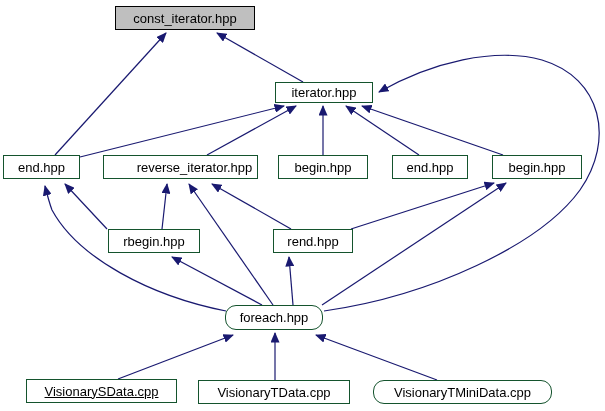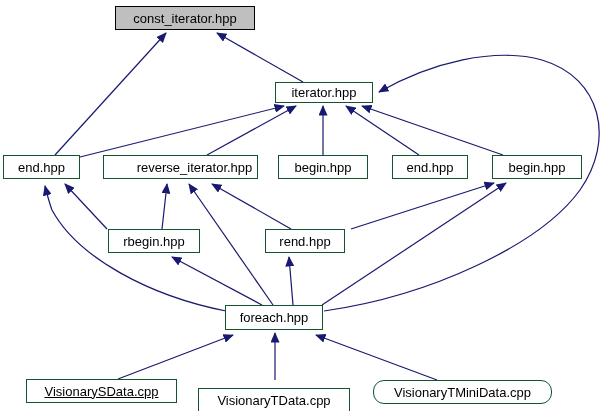--- a/index.html
+++ b/index.html
@@ -66,29 +66,29 @@
       </div>
       <div class="node" style="left: 392px; top: 155px; width: 76px; height: 24px;">
         <span>end.hpp</span>
       </div>
       <div class="node" style="left: 492px; top: 155px; width: 90px; height: 24px;">
         <span>begin.hpp</span>
       </div>
       <div class="node" style="left: 108px; top: 229px; width: 92px; height: 24px;">
         <span>rbegin.hpp</span>
       </div>
-      <div class="node" style="left: 265px; top: 229px; width: 80px; height: 24px;">
+      <div class="node" style="left: 273px; top: 229px; width: 80px; height: 24px;">
         <span>rend.hpp</span>
       </div>
-      <div class="node" style="left: 225px; top: 305px; width: 98px; height: 25px;">
+      <div class="node" style="left: 225px; top: 305px; width: 98px; height: 25px; border-radius: 11px;">
         <span>foreach.hpp</span>
       </div>
       <div class="node" style="left: 26px; top: 379px; width: 151px; height: 24px; text-decoration: underline;">
         <span>VisionarySData.cpp</span>
       </div>
-      <div class="node" style="left: 198px; top: 380px; width: 152px; height: 24px; margin-top: 8px;">
+      <div class="node" style="left: 198px; top: 380px; width: 152px; height: 24px;">
         <span>VisionaryTData.cpp</span>
       </div>
       <div class="node" style="left: 373px; top: 380px; width: 179px; height: 24px; border-radius: 11px;">
         <span>VisionaryTMiniData.cpp</span>
       </div>
     </div>
 </div>
 
 </body></html>

